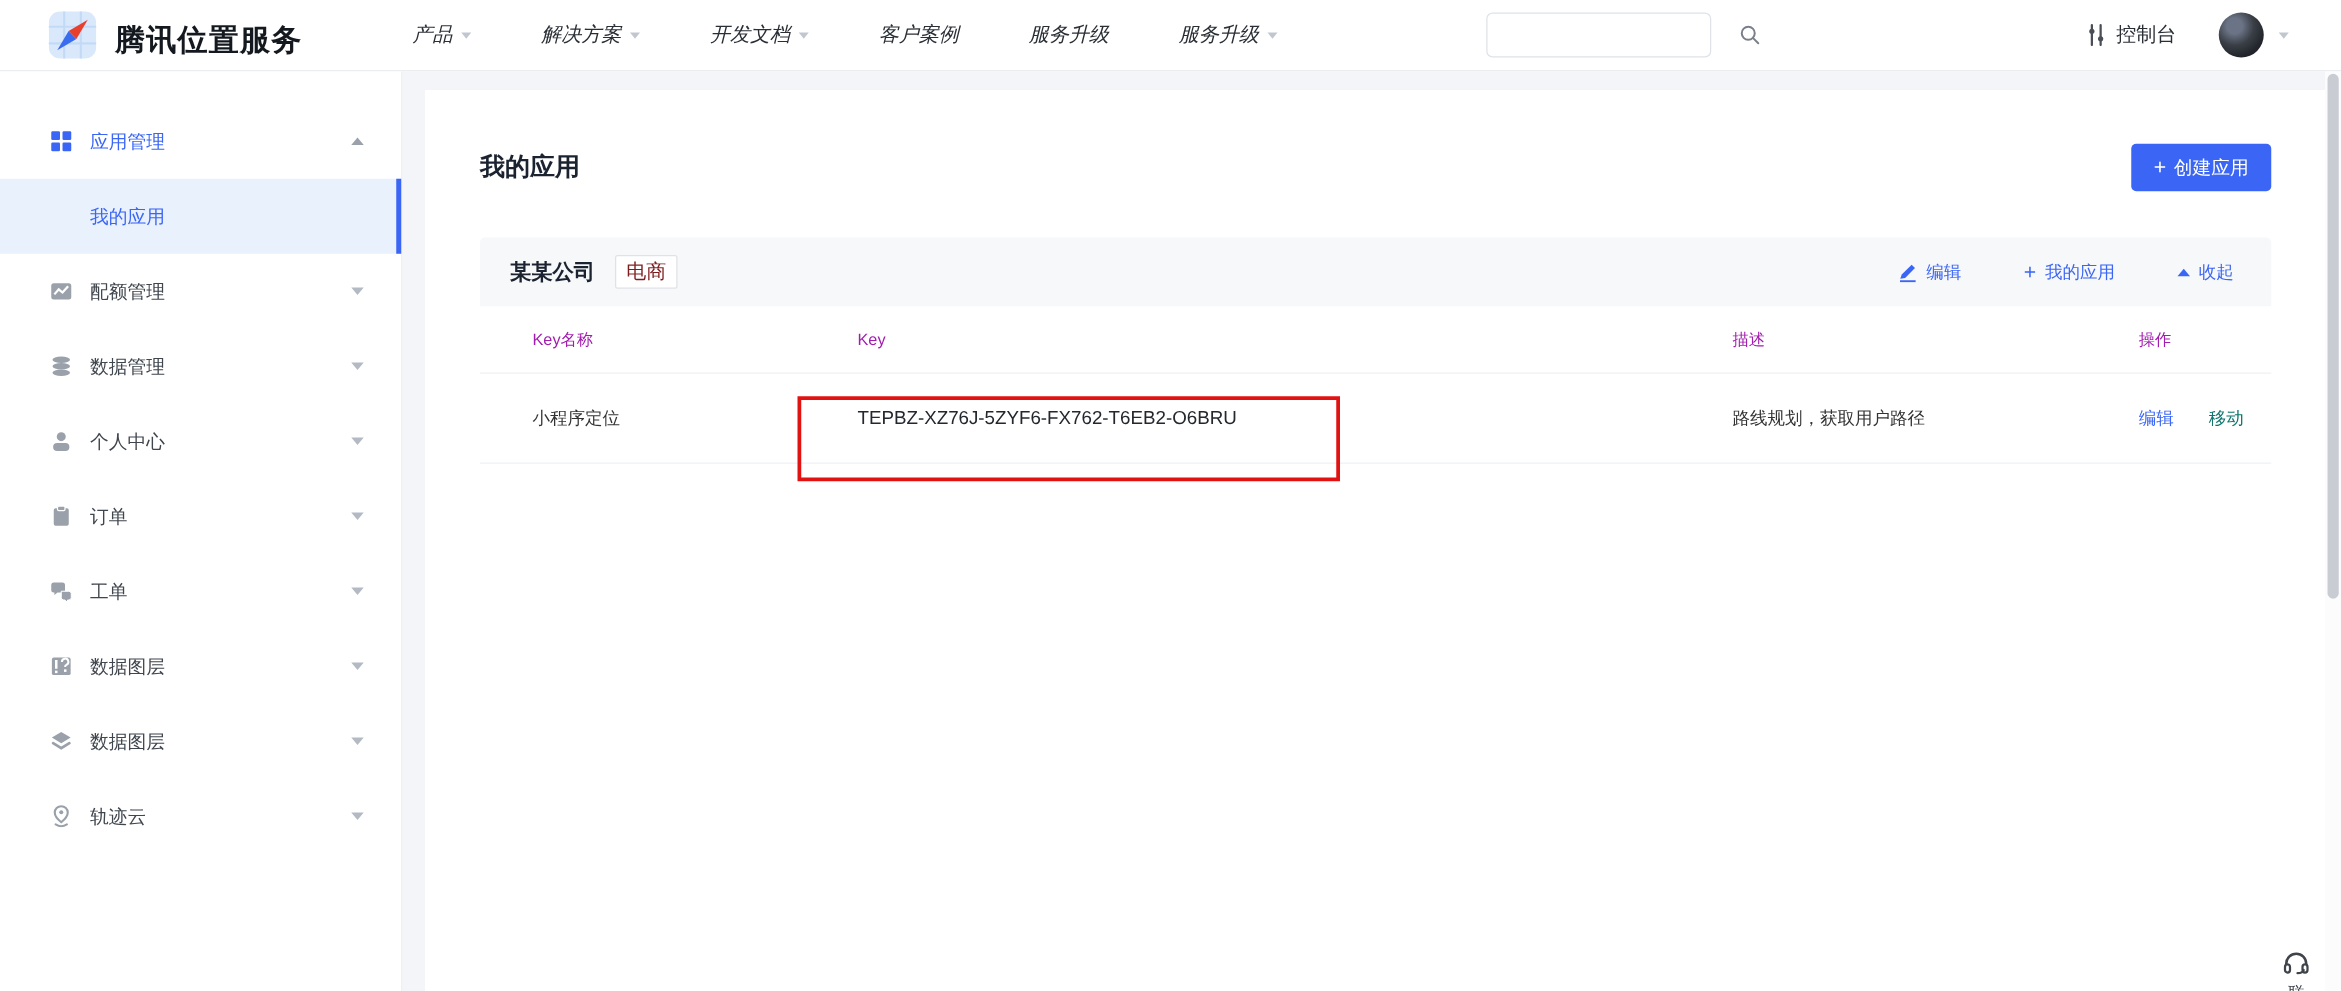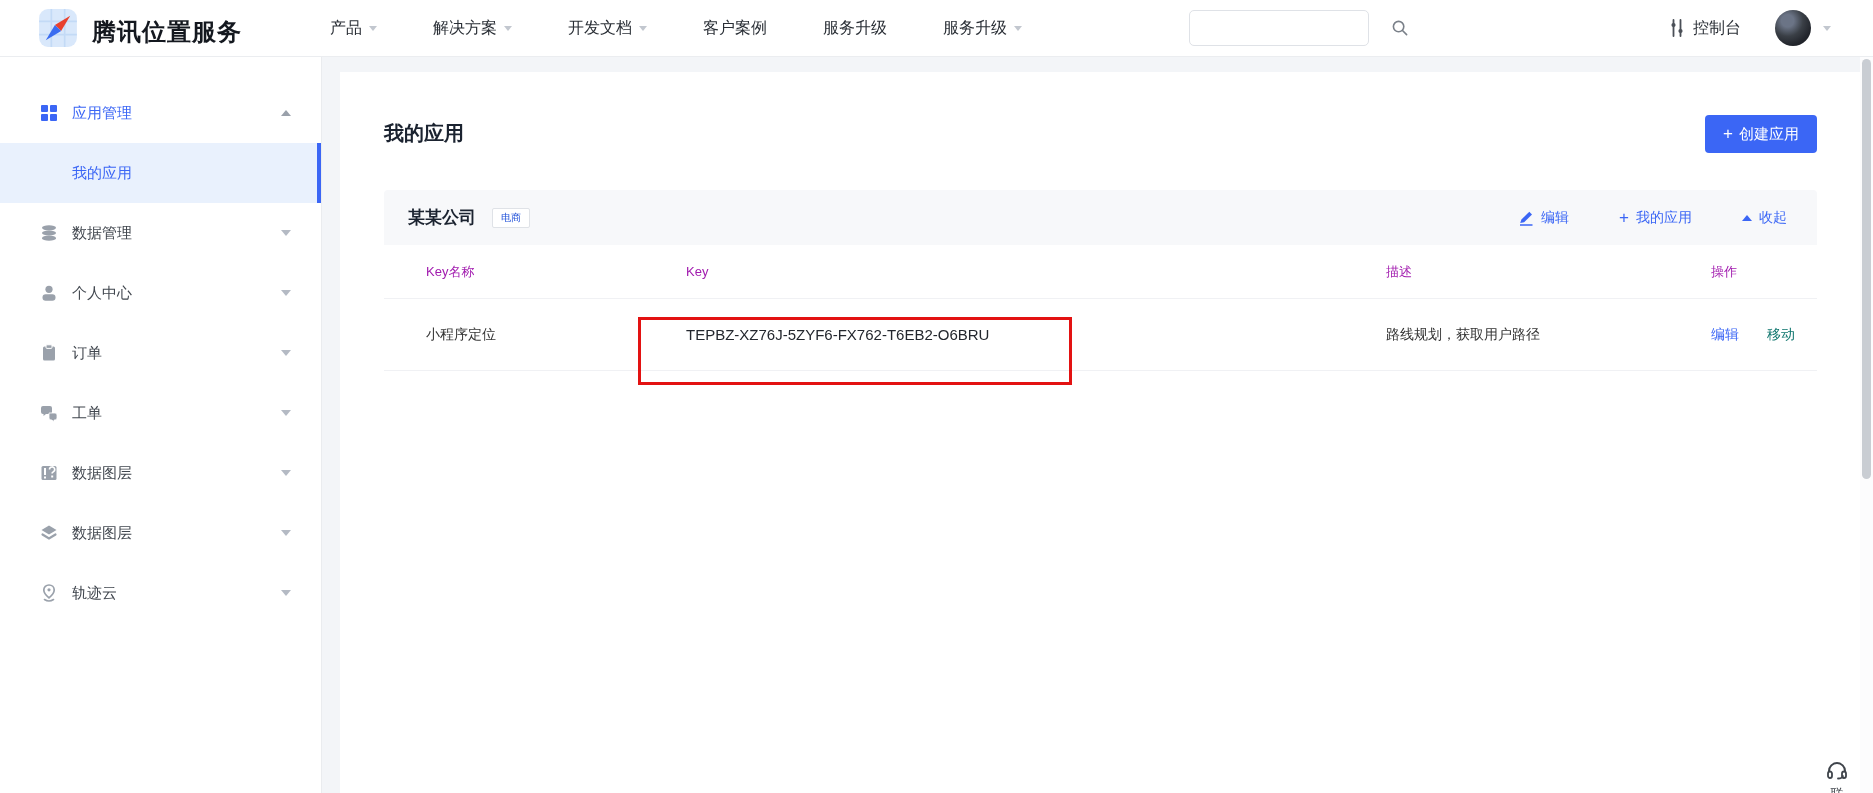--- a/index.html
+++ b/index.html
@@ -4,21 +4,21 @@
 <style>
   * { margin:0; padding:0; box-sizing:border-box; }
   html,body { width:1873px; height:793px; overflow:hidden; background:#fff;
     font-family:"Liberation Sans","DejaVu Sans",sans-serif; color:#333; }
 
   
   .topbar { position:absolute; left:0; top:0; width:1873px; height:57px; background:#fff;
     border-bottom:1px solid #ebedf0; display:flex; align-items:center; z-index:30; }
   .logo-wrap { display:flex; align-items:flex-end; gap:14px; padding-left:38px; }
   .brand { font-size:24px; font-weight:700; color:#14181f; letter-spacing:1px; }
-  .nav { display:flex; align-items:center; gap:56px; margin-left:88px; }
+  .nav { display:flex; align-items:center; gap:56px; margin-left:88px;font-style:italic; }
   .nav-item { display:flex; align-items:center; gap:7px; font-size:16px; color:#2a2f36; cursor:pointer; }
   .caret-down-sm { width:0; height:0; border-left:4.5px solid transparent; border-right:4.5px solid transparent; border-top:5.5px solid #c2c7cf; }
   .search-box { margin-left:auto; width:180px; height:36px; border:1px solid #dfe2e7; border-radius:5px;
     display:flex; align-items:center; background:#fff; }
   .search-box input { flex:1; border:none; outline:none; height:100%; padding:0 8px 0 12px; font-size:14px; background:transparent; }
   .search-box .mag { margin-right:10px; display:flex; }
   .console { display:flex; align-items:center; gap:8px; margin-left:300px; font-size:16px; color:#2a2f36; cursor:pointer; }
   .avatar { width:36px; height:36px; border-radius:50%; margin-left:34px; cursor:pointer;
     background:radial-gradient(circle at 35% 30%, #6b7486 0 18%, #3a3f46 45%, #23262d 70%, #15171c 100%); }
   .avatar-caret { margin-left:12px; margin-right:42px; }
@@ -43,21 +43,21 @@
   .page-title { position:absolute; left:44px; top:48px; font-size:20px; font-weight:700; color:#1b2330; }
   .create-btn { position:absolute; right:56px; top:43px; height:38px; padding:0 18px; border:none; border-radius:4px;
     background:#3b66f5; color:#fff; font-size:15px; display:flex; align-items:center; gap:6px; cursor:pointer;
     font-family:inherit; }
   .create-btn .plus { font-size:17px; font-weight:400; }
 
   
   .card { position:absolute; left:44px; right:56px; top:118px; }
   .card-header { height:55px; background:#f7f8fa; border-radius:4px 4px 0 0; display:flex; align-items:center; padding:0 30px 0 24px; }
   .company { font-size:17px; font-weight:700; color:#1b2330; }
-  .tag { margin-left:16px; font-size:10px; color:#1d4ed8; background:#fff; border:1px solid #dfe2e7; border-radius:2px; padding:2px 8px; }
+  .tag { margin-left:16px; font-size:16px; color:#7f1d1d; background:#fff; border:1px solid #dfe2e7; border-radius:2px; padding:2px 8px; }
   .card-actions { margin-left:auto; display:flex; align-items:center; gap:50px; }
   .card-action { display:flex; align-items:center; gap:7px; font-size:14px; color:#3b66f5; cursor:pointer; }
   .card-action .plus { font-size:17px; line-height:1; }
   .caret-up-blue { width:0; height:0; border-left:5px solid transparent; border-right:5px solid transparent; border-bottom:6px solid #3b66f5; }
 
   .tbl-head, .tbl-row { display:grid; grid-template-columns:260px 700px 325px 1fr; padding-left:42px; align-items:center; }
   .tbl-head { height:54px; font-size:13px; color:#a21caf; border-bottom:1px solid #f0f1f4; }
   .tbl-row { height:72px; font-size:14px; color:#333; border-bottom:1px solid #f0f1f4; }
   .key-text { font-size:15px; color:#23272e; }
   .row-actions { display:flex; gap:28px; font-size:14px; }
@@ -143,20 +143,30 @@
       </svg>
     </span>
     <span>应用管理</span>
     <span class="caret caret-up"></span>
   </div>
 
   <div class="side-sub">
     <span>我的应用</span>
   </div>
 
+  <div class="side-item">
+    <span class="icon">
+      <svg width="18" height="18" viewBox="0 0 18 18">
+        <rect x="1" y="2.5" width="16" height="13" rx="2" fill="#9aa1ab"></rect>
+        <path d="M3.5 11.5 L7 7.5 L10 10 L14.5 5" stroke="#fff" stroke-width="1.8" fill="none"></path>
+      </svg>
+    </span>
+    <span>配额管理</span>
+    <span class="caret caret-down"></span>
+  </div>
 
   <div class="side-item">
     <span class="icon">
       <svg width="18" height="18" viewBox="0 0 18 18" fill="#9aa1ab">
         <ellipse cx="9" cy="3.8" rx="7" ry="2.6"></ellipse>
         <ellipse cx="9" cy="9" rx="7" ry="2.6"></ellipse>
         <ellipse cx="9" cy="14.2" rx="7" ry="2.6"></ellipse>
       </svg>
     </span>
     <span>数据管理</span>

